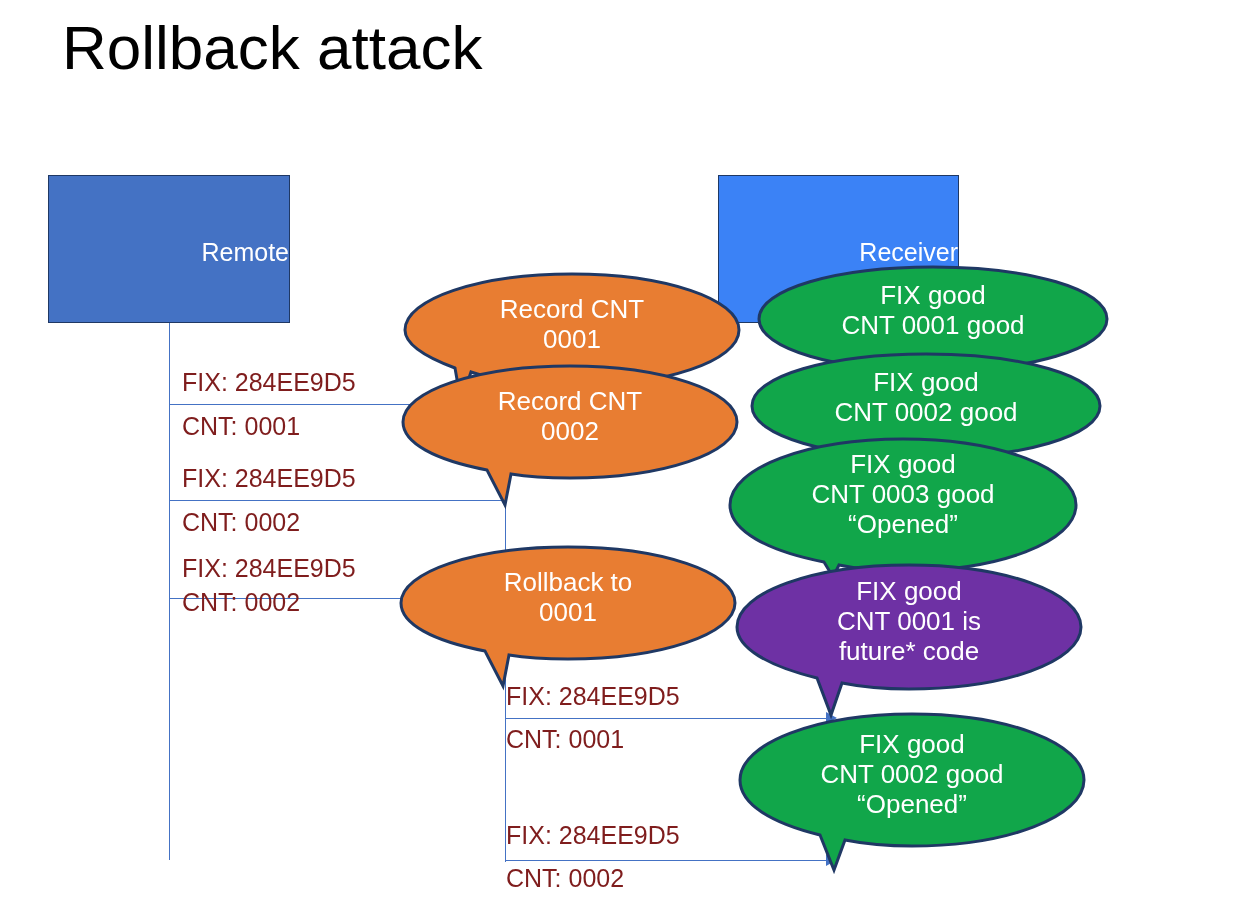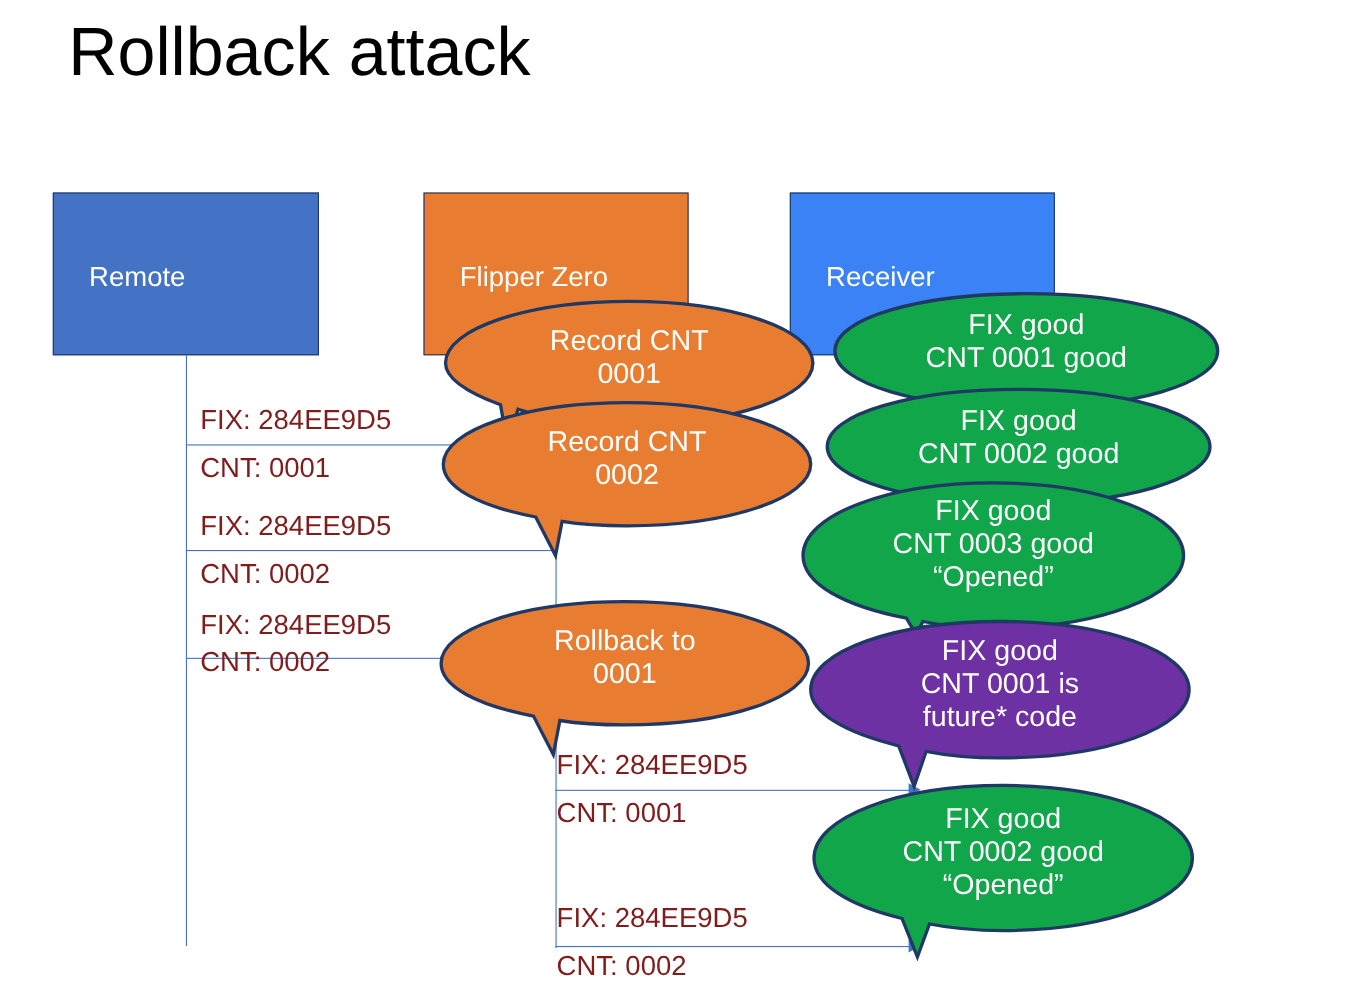--- a/index.html
+++ b/index.html
@@ -35,21 +35,21 @@
     align-items:center;
     justify-content:center;
     text-align:center;
   }
   .actor-label{
     position:absolute;
     left:0;right:0;
     top:62px;
     font-size:25px;
     color:#ffffff;
-    text-align:left;
+    text-align:right;
     margin-left:32px;
   }
   .actor-remote{left:48px;top:175px;width:242px;height:148px;background:#4472C4;}
   .actor-flipper{left:385px;top:175px;width:241px;height:148px;background:#E87D32;}
   .actor-receiver{left:718px;top:175px;width:241px;height:148px;background:#3b82f6;}
 
   
   .lifeline{
     position:absolute;
     width:0;
@@ -126,23 +126,20 @@
   <div class="msg-label" style="left:506px;top:727px;">CNT: 0001</div>
 
   <div class="msg-line" style="left:505px;top:860px;width:327px;"></div>
   <div class="arrowhead" style="left:826px;top:854px;"></div>
   <div class="msg-label" style="left:506px;top:823px;">FIX: 284EE9D5</div>
   <div class="msg-label" style="left:506px;top:866px;">CNT: 0002</div>
 
   <div class="actor-box actor-remote">
     <div class="actor-label">Remote</div>
   </div>
-  <div class="actor-box actor-flipper">
-    <div class="actor-label">Flipper Zero</div>
-  </div>
   <div class="actor-box actor-receiver">
     <div class="actor-label">Receiver</div>
   </div>
 
   <div class="callout" style="left:403px;top:272px;width:338px;height:120px;">
     <svg width="338" height="120" viewBox="0 0 338 120">
       <path d="M169 2 C 262 2 336 27 336 58 C 336 89 262 114 169 114
                C 130 114 95 109 68 100
                L 58 130 L 52 96
                C 25 86 2 73 2 58 C 2 27 76 2 169 2 Z" fill="#E87D32" stroke="#1F3864" stroke-width="3"></path>

